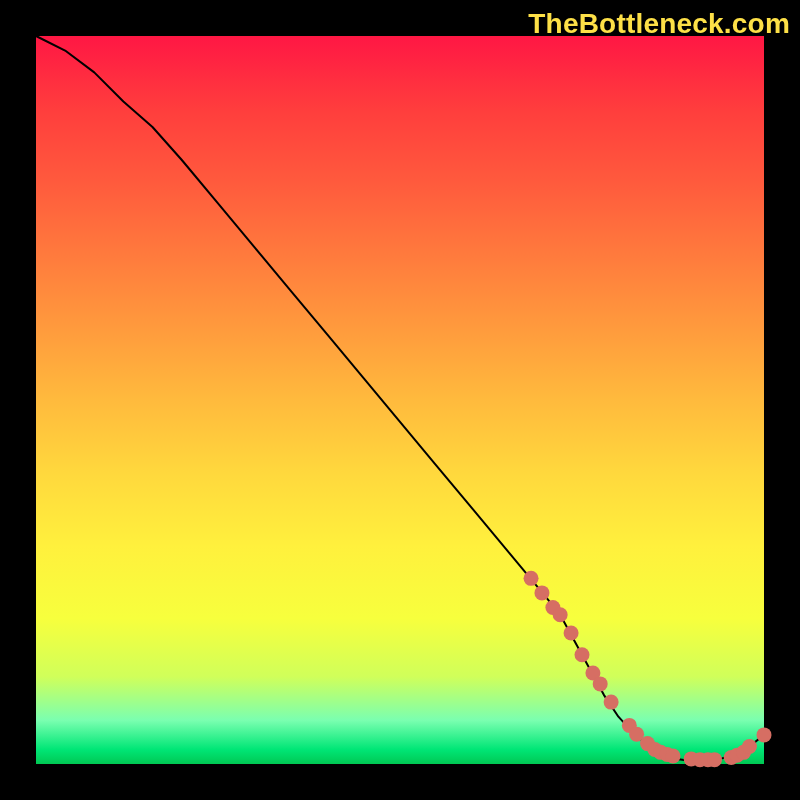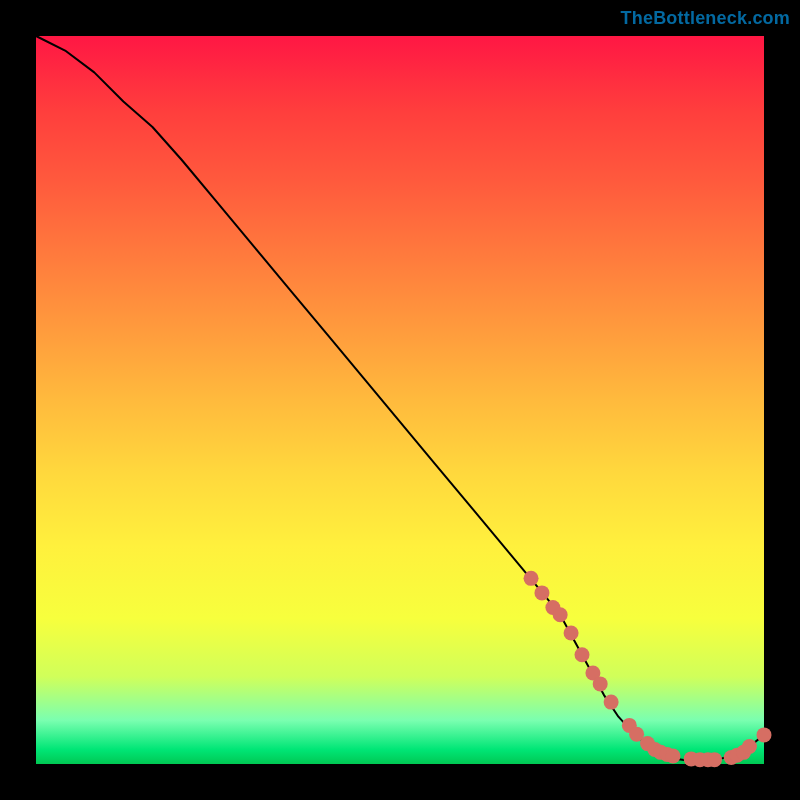--- a/index.html
+++ b/index.html
@@ -36,23 +36,23 @@
     position: absolute;
     left: 0; top: 0;
     width: 728px; height: 728px;
     overflow: visible;
   }
   .attribution {
     position: absolute;
     top: 8px;
     right: 10px;
     font-family: Arial, Helvetica, sans-serif;
-    font-size: 18px;
+    font-size: 28px;
     font-weight: bold;
-    color: #0369a1;
+    color: #fde047;
     letter-spacing: 0.2px;
   }
 </style>
 </head>
 <body>
 
 <div class="chart-container">
   <div class="plot-area">
     <svg class="curve-svg" viewBox="0 0 728 728">
       <path id="curve-path" fill="none" stroke="#000000" stroke-width="2" stroke-linejoin="round" stroke-linecap="round" d="M0.00 0.00 L29.12 14.56 L58.24 36.40 L87.36 65.52 L116.48 91.00 L145.60 123.76 L182.00 167.44 L218.40 211.12 L254.80 254.80 L291.20 298.48 L327.60 342.16 L364.00 385.84 L400.40 429.52 L436.80 473.20 L473.20 516.88 L509.60 560.56 L524.16 578.76 L546.00 618.80 L567.84 658.84 L582.40 680.68 L596.96 696.70 L611.52 709.07 L626.08 717.81 L640.64 722.90 L655.20 725.09 L669.76 725.09 L684.32 722.90 L698.88 718.54 L713.44 710.53 L728.00 698.88"></path>

